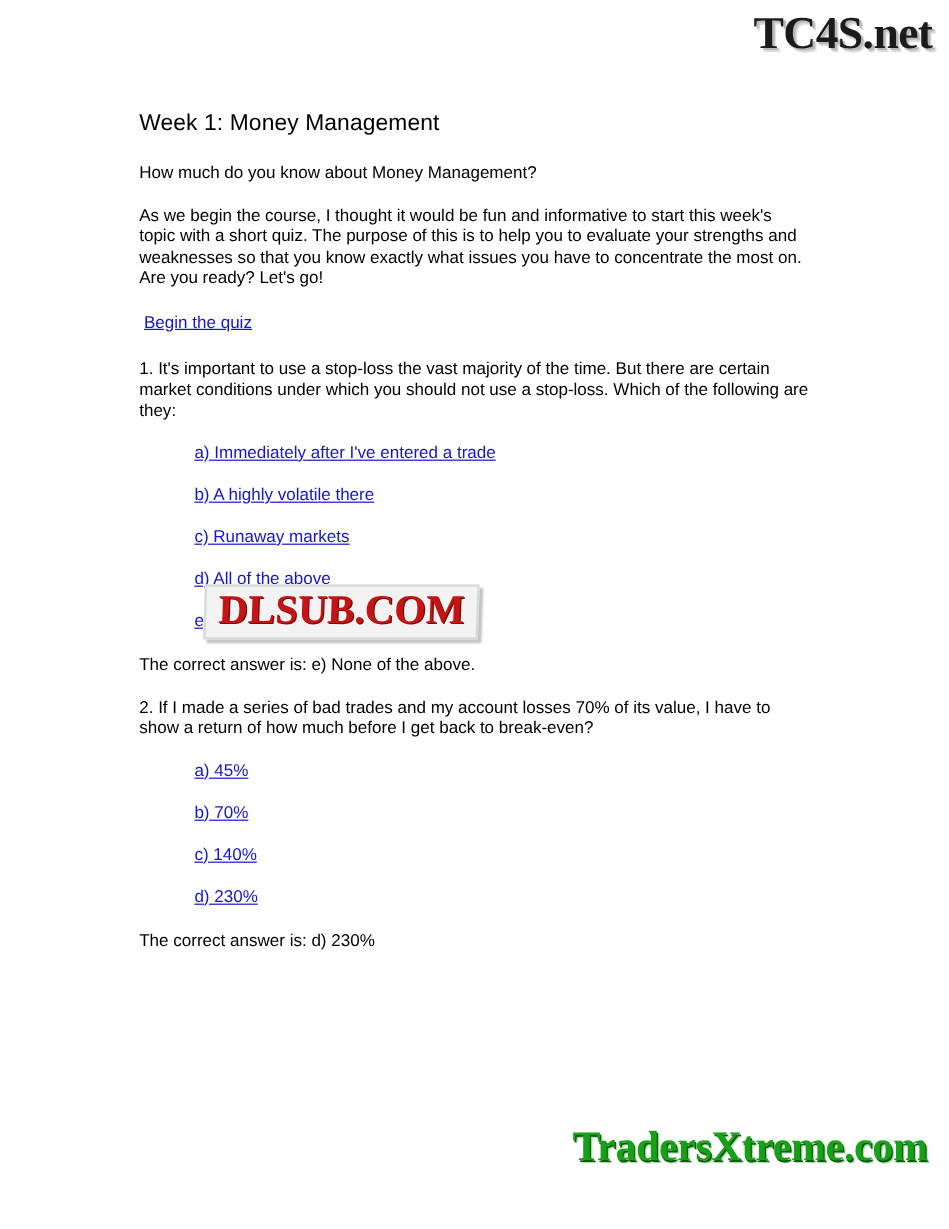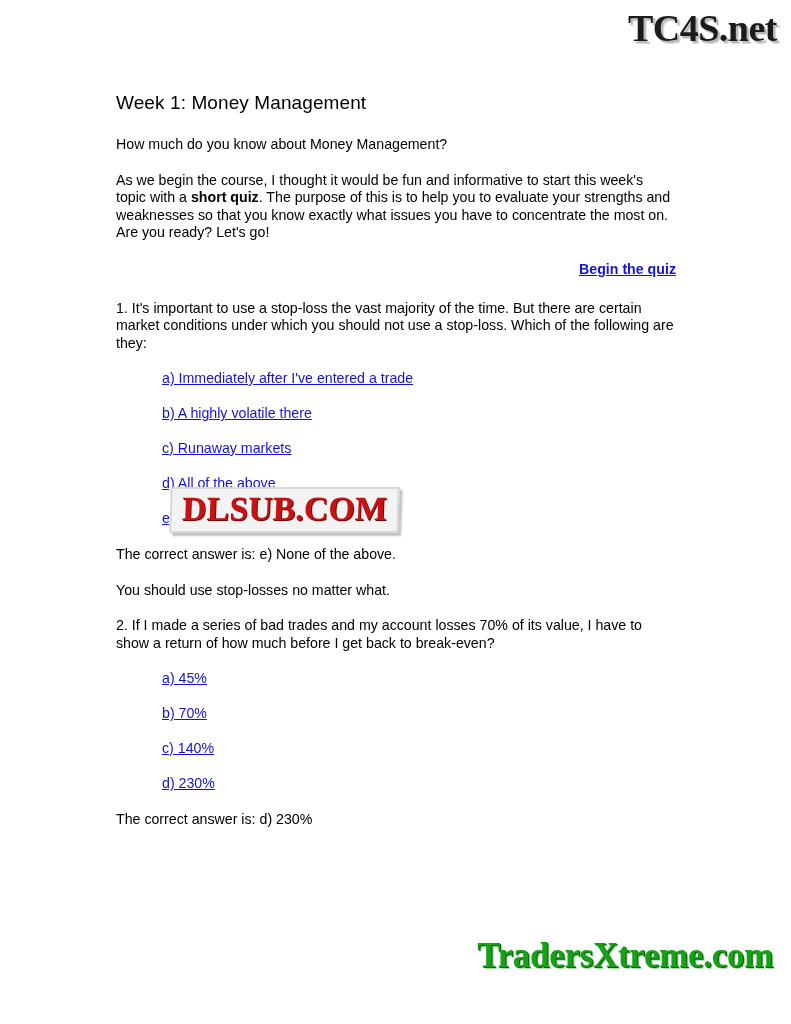--- a/index.html
+++ b/index.html
@@ -81,24 +81,23 @@
     letter-spacing: 0.1px;
   }
 
   p.para {
     font-size: 14.2px;
     line-height: 17.5px;
     margin: 0 0 18px 0;
   }
 
   .center-link {
-    text-align: right;
+    text-align: left;
     margin: 0 0 22px 0;
     padding-left: 4px;
-    font-weight: bold;
   }
 
   a.link {
     color: #1414d0;
     text-decoration: underline;
     font-size: 14.2px;
   }
 
   .answers {
     margin: 0 0 10px 0;
@@ -110,21 +109,21 @@
     line-height: 16px;
   }
   .answers .answer:last-child {
     margin-bottom: 20px;
   }
 
   .q-block {
     margin-bottom: 18px;
   }
 
-  strong.b { font-weight: bold; }
+  strong.b { font-weight: normal; }
 </style>
 </head>
 <body>
 
 <div class="page">
 
   <div class="brand-top">TC4S.net</div>
 
   <div class="content">
 
@@ -143,21 +142,20 @@
 
       <div class="answers">
         <div class="answer"><a href="#" class="link">a) Immediately after I've entered a trade</a></div>
         <div class="answer"><a href="#" class="link">b) A highly volatile there</a></div>
         <div class="answer"><a href="#" class="link">c) Runaway markets</a></div>
         <div class="answer"><a href="#" class="link">d) All of the above</a></div>
         <div class="answer"><a href="#" class="link">e) None of the above</a></div>
       </div>
 
       <p class="para">The correct answer is: e) None of the above.</p>
-      <p class="para">You should use stop-losses no matter what.</p>
     </div>
 
     <div class="q-block">
       <p class="para">2. If I made a series of bad trades and my account losses 70% of its value, I have to show a return of how much before I get back to break-even?</p>
 
       <div class="answers">
         <div class="answer"><a href="#" class="link">a) 45%</a></div>
         <div class="answer"><a href="#" class="link">b) 70%</a></div>
         <div class="answer"><a href="#" class="link">c) 140%</a></div>
         <div class="answer"><a href="#" class="link">d) 230%</a></div>

